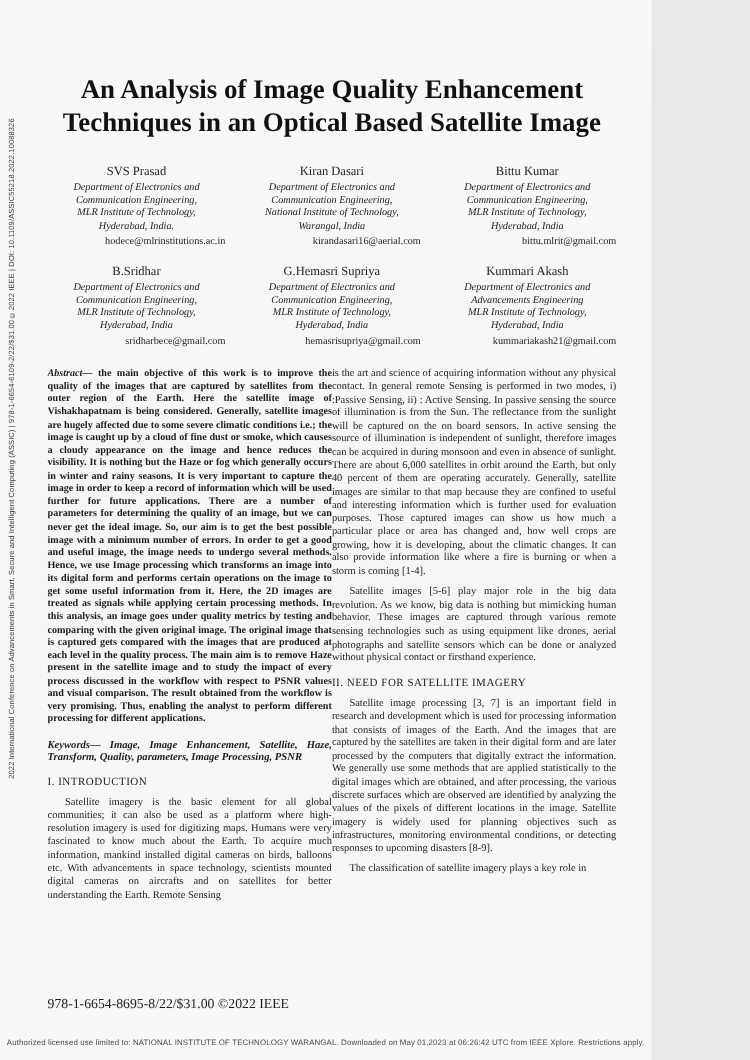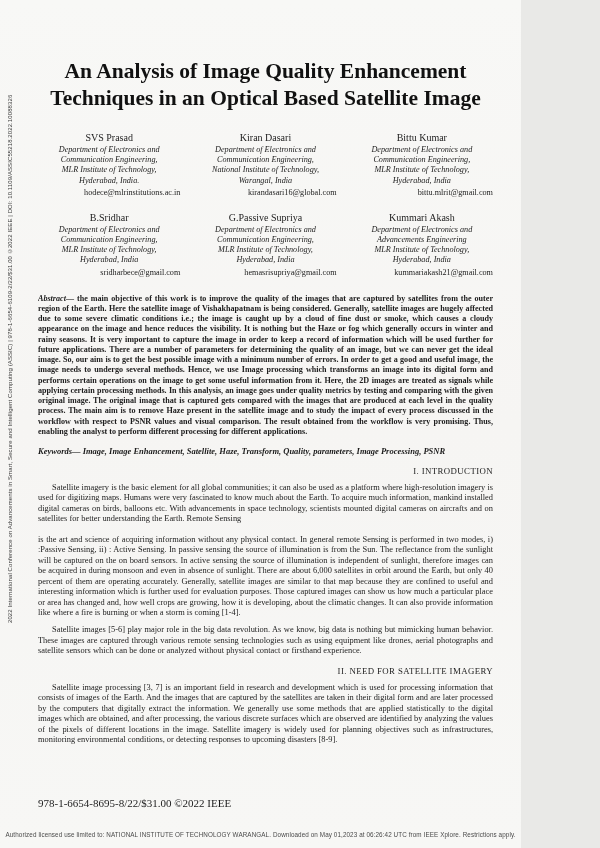--- a/index.html
+++ b/index.html
@@ -44,41 +44,41 @@
     column-gap:14px;row-gap:14px;
     margin-top:20px;
     text-align:center;
   }
   .author .a-name{font-size:10px;margin-bottom:2px;}
   .author .a-aff{font-style:italic;font-size:8.2px;line-height:10.2px;}
   .author .a-email{font-size:8.2px;line-height:11px;margin-top:1px;text-align:right;}
   .columns{
     display:flex;
     margin-top:16px;
-    height:482px;overflow:hidden;flex-direction:column;
+    height:482px;overflow:hidden;
   }
   .col{flex:1 1 0;min-width:0;}
   .body-p{
     font-size:8.4px;line-height:10.55px;
     text-align:justify;
     margin:0 0 6px 0;
   }
   .indent{text-indent:14px;}
   .abstract-p{
     font-size:8.1px;line-height:10.25px;
     font-weight:bold;text-align:justify;margin:0 0 9px 0;
   }
   .abstract-p .abs-label{font-style:italic;}
   .keywords-p{
     font-size:8.5px;line-height:10.6px;
     font-weight:bold;font-style:italic;
     text-align:justify;margin:0 0 8px 0;
   }
   .sec-heading{
-    text-align:right;
+    text-align:left;
     font-size:8.8px;letter-spacing:0.4px;
     margin:9px 0 7px 0;
   }
   .footer-isbn{
     position:absolute;left:38px;top:797px;
     font-size:11px;color:#1c1c1c;
   }
   .license{
     position:absolute;left:0;right:0;top:831px;
     text-align:center;
@@ -111,21 +111,21 @@
         <div class="a-aff">Hyderabad, India.</div>
         <div class="a-email">hodece@mlrinstitutions.ac.in</div>
       </div>
 
       <div class="author">
         <div class="a-name">Kiran Dasari</div>
         <div class="a-aff">Department of Electronics and</div>
         <div class="a-aff">Communication Engineering,</div>
         <div class="a-aff">National Institute of Technology,</div>
         <div class="a-aff">Warangal, India</div>
-        <div class="a-email">kirandasari16@global.com</div>
+        <div class="a-email">kirandasari16@aerial.com</div>
       </div>
 
       <div class="author">
         <div class="a-name">Bittu Kumar</div>
         <div class="a-aff">Department of Electronics and</div>
         <div class="a-aff">Communication Engineering,</div>
         <div class="a-aff">MLR Institute of Technology,</div>
         <div class="a-aff">Hyderabad, India</div>
         <div class="a-email">bittu.mlrit@gmail.com</div>
       </div>
@@ -133,21 +133,21 @@
       <div class="author">
         <div class="a-name">B.Sridhar</div>
         <div class="a-aff">Department of Electronics and</div>
         <div class="a-aff">Communication Engineering,</div>
         <div class="a-aff">MLR Institute of Technology,</div>
         <div class="a-aff">Hyderabad, India</div>
         <div class="a-email">sridharbece@gmail.com</div>
       </div>
 
       <div class="author">
-        <div class="a-name">G.Passive Supriya</div>
+        <div class="a-name">G.Hemasri Supriya</div>
         <div class="a-aff">Department of Electronics and</div>
         <div class="a-aff">Communication Engineering,</div>
         <div class="a-aff">MLR Institute of Technology,</div>
         <div class="a-aff">Hyderabad, India</div>
         <div class="a-email">hemasrisupriya@gmail.com</div>
       </div>
 
       <div class="author">
         <div class="a-name">Kummari Akash</div>
         <div class="a-aff">Department of Electronics and</div>
@@ -166,20 +166,21 @@
         <p class="keywords-p"><span>Keywords— </span><span>Image, Image Enhancement, Satellite, Haze, Transform, Quality, parameters, Image Processing, PSNR</span></p>
         <div class="sec-heading">I.   INTRODUCTION</div>
         <p class="body-p indent">Satellite imagery is the basic element for all global communities; it can also be used as a platform where high-resolution imagery is used for digitizing maps. Humans were very fascinated to know much about the Earth. To acquire much information, mankind installed digital cameras on birds, balloons etc. With advancements in space technology, scientists mounted digital cameras on aircrafts and on satellites for better understanding the Earth. Remote Sensing</p>
       </div>
 
       <div class="col">
         <p class="body-p">is the art and science of acquiring information without any physical contact. In general remote Sensing is performed in two modes, i) :Passive Sensing, ii) : Active Sensing. In passive sensing the source of illumination is from the Sun. The reflectance from the sunlight will be captured on the on board sensors. In active sensing the source of illumination is independent of sunlight, therefore images can be acquired in during monsoon and even in absence of sunlight. There are about 6,000 satellites in orbit around the Earth, but only 40 percent of them are operating accurately. Generally, satellite images are similar to that map because they are confined to useful and interesting information which is further used for evaluation purposes. Those captured images can show us how much a particular place or area has changed and, how well crops are growing, how it is developing, about the climatic changes. It can also provide information like where a fire is burning or when a storm is coming [1-4].</p>
         <p class="body-p indent">Satellite images [5-6] play major role in the big data revolution. As we know, big data is nothing but mimicking human behavior. These images are captured through various remote sensing technologies such as using equipment like drones, aerial photographs and satellite sensors which can be done or analyzed without physical contact or firsthand experience.</p>
         <div class="sec-heading">II.  NEED FOR SATELLITE IMAGERY</div>
         <p class="body-p indent">Satellite image processing [3, 7] is an important field in research and development which is used for processing information that consists of images of the Earth. And the images that are captured by the satellites are taken in their digital form and are later processed by the computers that digitally extract the information. We generally use some methods that are applied statistically to the digital images which are obtained, and after processing, the various discrete surfaces which are observed are identified by analyzing the values of the pixels of different locations in the image. Satellite imagery is widely used for planning objectives such as infrastructures, monitoring environmental conditions, or detecting responses to upcoming disasters [8-9].</p>
+        <p class="body-p indent">The classification of satellite imagery plays a key role in</p>
       </div>
 
     </div>
 
   </div>
 
   <div class="footer-isbn">978-1-6654-8695-8/22/$31.00 ©2022 IEEE</div>
 
   <div class="license">Authorized licensed use limited to: NATIONAL INSTITUTE OF TECHNOLOGY WARANGAL. Downloaded on May 01,2023 at 06:26:42 UTC from IEEE Xplore.  Restrictions apply.</div>
 

